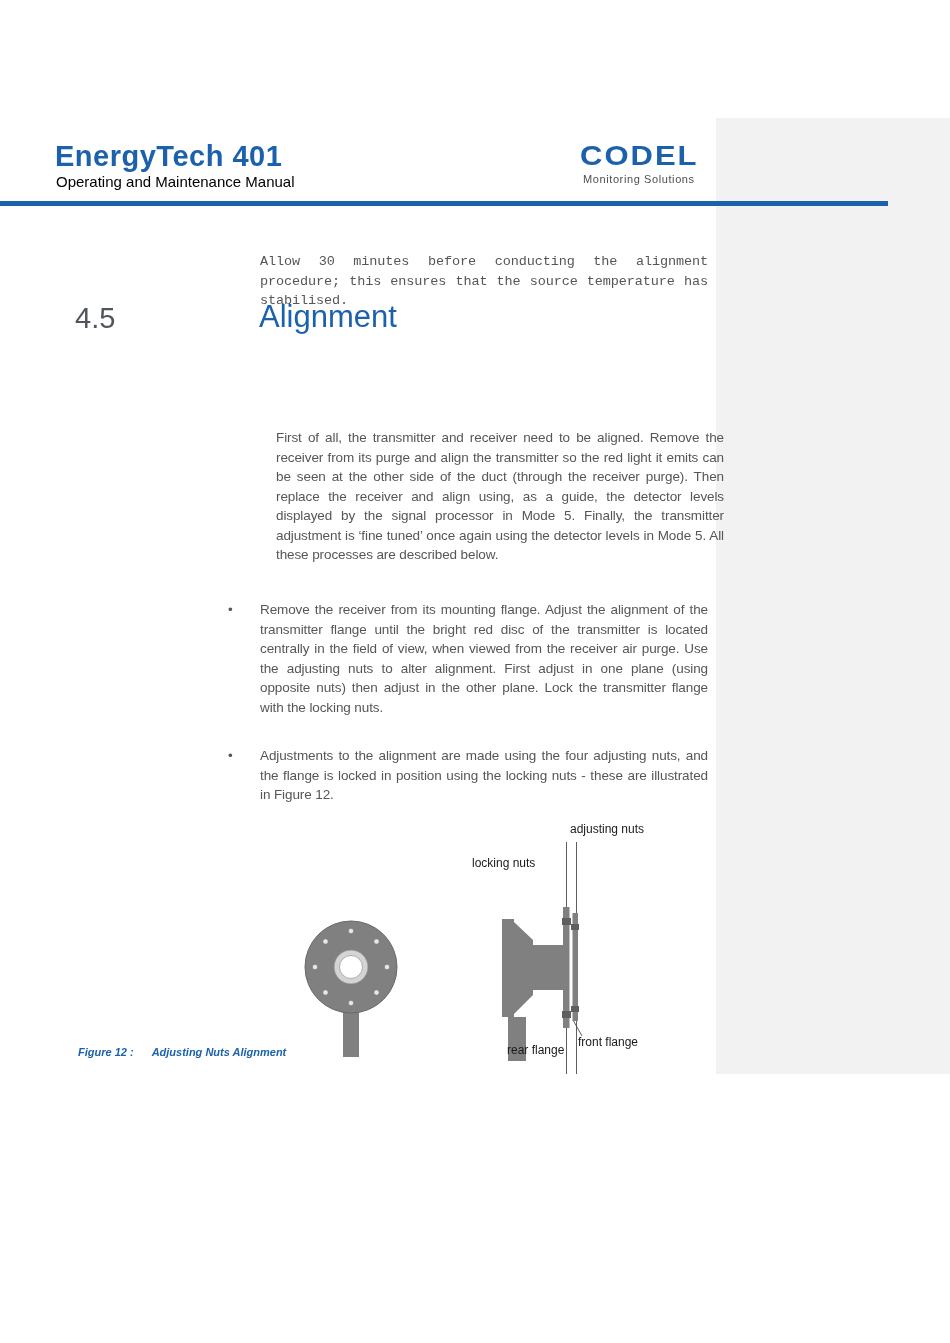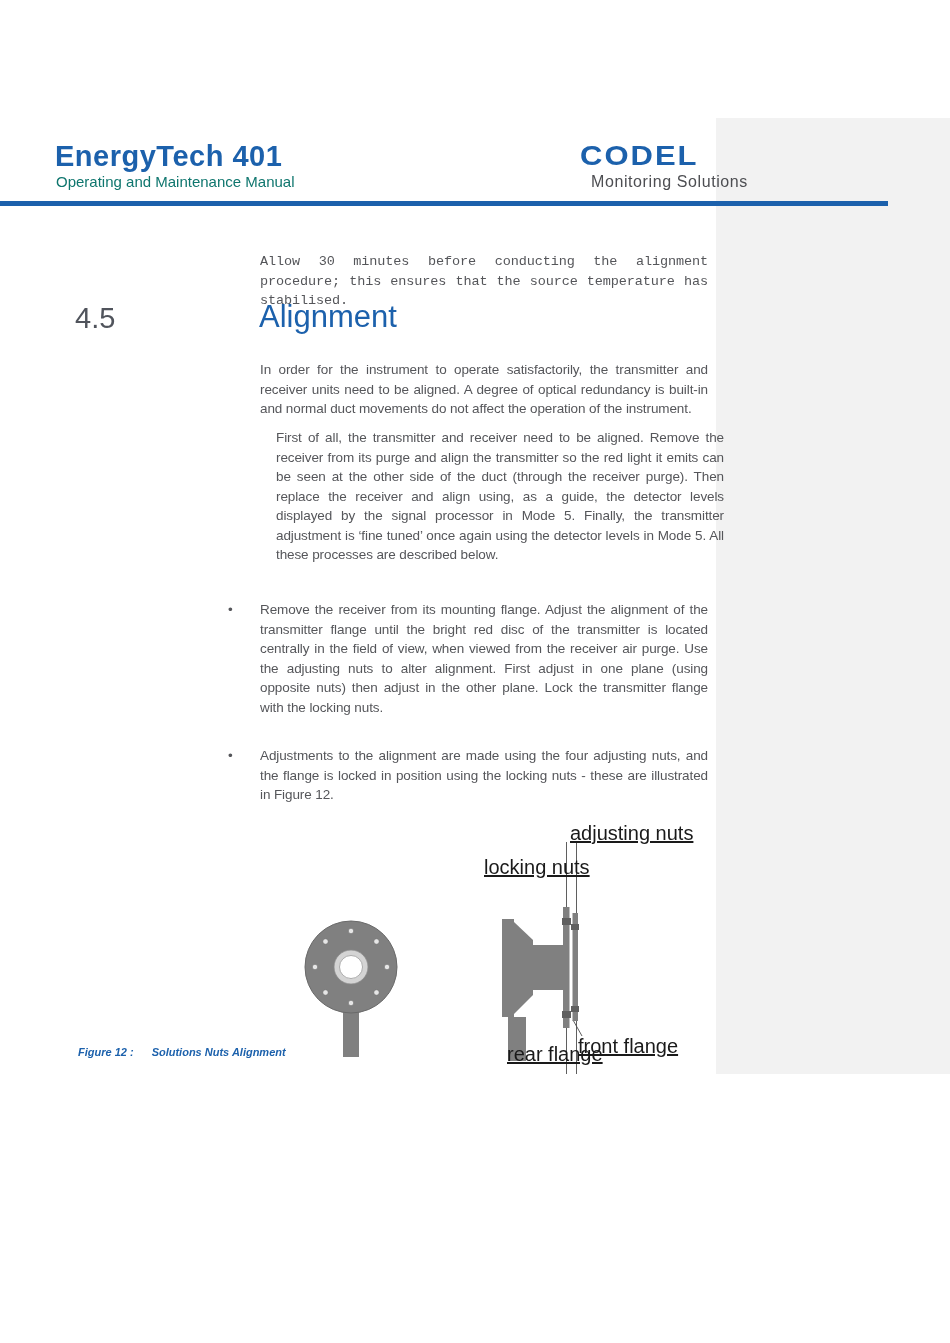--- a/index.html
+++ b/index.html
@@ -23,30 +23,30 @@
     background:var(--band-gray);
   }
   
   .product-logo{
     position:absolute;left:55px;top:140px;
     font-size:29px;font-weight:800;color:var(--brand-blue);
     letter-spacing:0.5px;
   }
   .product-sub{
     position:absolute;left:56px;top:173px;
-    font-size:15px;color:#0f766e;
+    font-size:15px;color:#000000;
   }
   .brand-logo{
     position:absolute;left:580px;top:139px;
     font-size:31px;font-weight:800;color:var(--brand-blue);
     letter-spacing:2px;transform:scaleY(0.92);transform-origin:top left;
   }
   .brand-sub{
     position:absolute;left:583px;top:173px;
-    font-size:16px;color:#4d4e52;letter-spacing:0.6px;margin-left:8px;
+    font-size:11px;color:#4d4e52;letter-spacing:0.6px;
   }
   .rule{position:absolute;background:var(--brand-blue);}
   .rule-top{left:0;top:201px;width:888px;height:5px;}
   .rule-footer{left:0;top:1137px;width:840px;height:6px;}
   .rule-bottom{left:30px;top:1292px;width:920px;height:7px;}
   
   .body{
     font-size:13.5px;line-height:19.5px;color:var(--text-gray);
     text-align:justify;letter-spacing:-0.1px;
   }
@@ -64,24 +64,24 @@
   .bullet{position:absolute;left:228px;width:480px;display:flex;}
   .bullet-1{top:600px;}
   .bullet-2{top:746px;}
   .bullet .dot{
     width:32px;flex:0 0 32px;font-size:13.5px;line-height:19.5px;color:var(--text-gray);
   }
   .bullet .body{width:448px;}
   
   .figure-svg{position:absolute;left:280px;top:815px;width:430px;height:310px;}
   .fig-label{
-    position:absolute;font-size:20px;color:var(--label-black);white-space:nowrap;text-decoration:underline;
+    position:absolute;font-size:12px;color:var(--label-black);white-space:nowrap;
   }
   .lbl-adjusting{left:570px;top:822px;}
-  .lbl-locking{left:484px;top:856px;}
+  .lbl-locking{left:472px;top:856px;}
   .lbl-front{left:578px;top:1035px;}
   .lbl-rear{left:507px;top:1043px;}
   .figure-caption{
     position:absolute;left:78px;top:1046px;
     font-size:11px;font-style:italic;color:var(--brand-blue);
   }
   .figure-caption .cap-label{font-weight:700;}
   .figure-caption .cap-text{font-weight:700;margin-left:18px;}
   
   .page-number{
@@ -98,21 +98,20 @@
 
   <div class="product-logo">EnergyTech 401</div>
   <div class="product-sub">Operating and Maintenance Manual</div>
   <div class="brand-logo">CODEL</div>
   <div class="brand-sub">Monitoring Solutions</div>
   <div class="rule rule-top"></div>
 
   <p class="body intro">Allow 30 minutes before conducting the alignment procedure; this ensures that the source temperature has stabilised.</p>
   <div class="section-number">4.5</div>
   <h1 class="section-title">Alignment</h1>
-  <p class="body para1">In order for the instrument to operate satisfactorily, the transmitter and receiver units need to be aligned.  A degree of optical redundancy is built-in and normal duct movements do not affect the operation of the instrument.</p>
   <p class="body para2">First of all, the transmitter and receiver need to be aligned.  Remove the receiver from its purge and align the transmitter so the red light it emits can be seen at the other side of the duct (through the receiver purge).  Then replace the receiver and align using, as a guide, the detector levels displayed by the signal processor in Mode 5.  Finally, the transmitter adjustment is ‘fine tuned’ once again using the detector levels in Mode 5.  All these processes are described below.</p>
 
   <div class="bullet bullet-1">
     <span class="dot">•</span>
     <p class="body">Remove the receiver from its mounting flange.  Adjust the alignment of the transmitter flange until the bright red disc of the transmitter is located centrally in the field of view, when viewed from the receiver air purge.  Use the adjusting nuts to alter alignment.  First adjust in one plane (using opposite nuts) then adjust in the other plane.  Lock the transmitter flange with the locking nuts.</p>
   </div>
 
   <div class="bullet bullet-2">
     <span class="dot">•</span>
     <p class="body">Adjustments to the alignment are made using the four adjusting nuts, and the flange is locked in position using the locking nuts - these are illustrated in Figure 12.</p>
@@ -154,20 +153,20 @@
       <rect x="291" y="191" width="8" height="6" fill="#5f5f5f"></rect>
     </g>
   </svg>
 
   <div class="fig-label lbl-adjusting">adjusting nuts</div>
   <div class="fig-label lbl-locking">locking nuts</div>
   <div class="fig-label lbl-front">front flange</div>
   <div class="fig-label lbl-rear">rear flange</div>
 
   <div class="figure-caption">
-    <span class="cap-label">Figure 12 :</span><span class="cap-text">Solutions Nuts Alignment</span>
+    <span class="cap-label">Figure 12 :</span><span class="cap-text">Adjusting Nuts Alignment</span>
   </div>
 
   <div class="rule rule-footer"></div>
   <div class="page-number">Page: 37</div>
   <div class="rule rule-bottom"></div>
 
 </div>
 
 </body></html>

